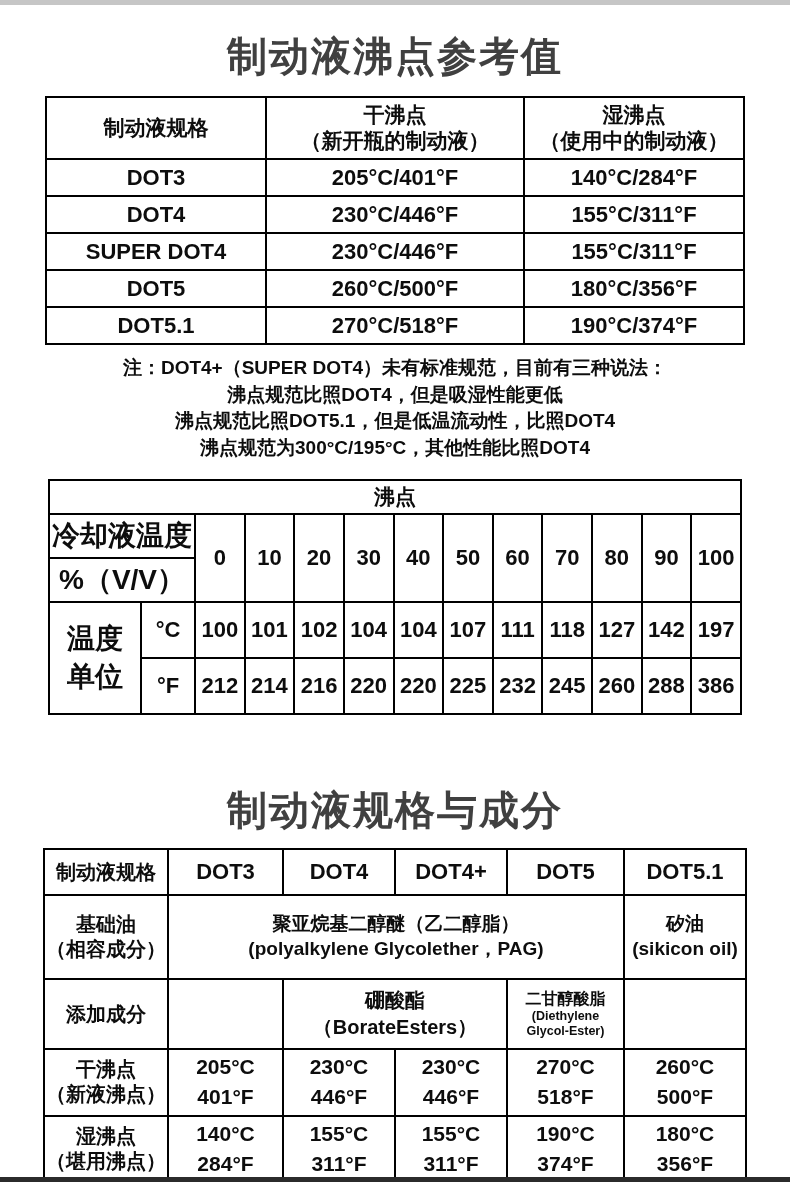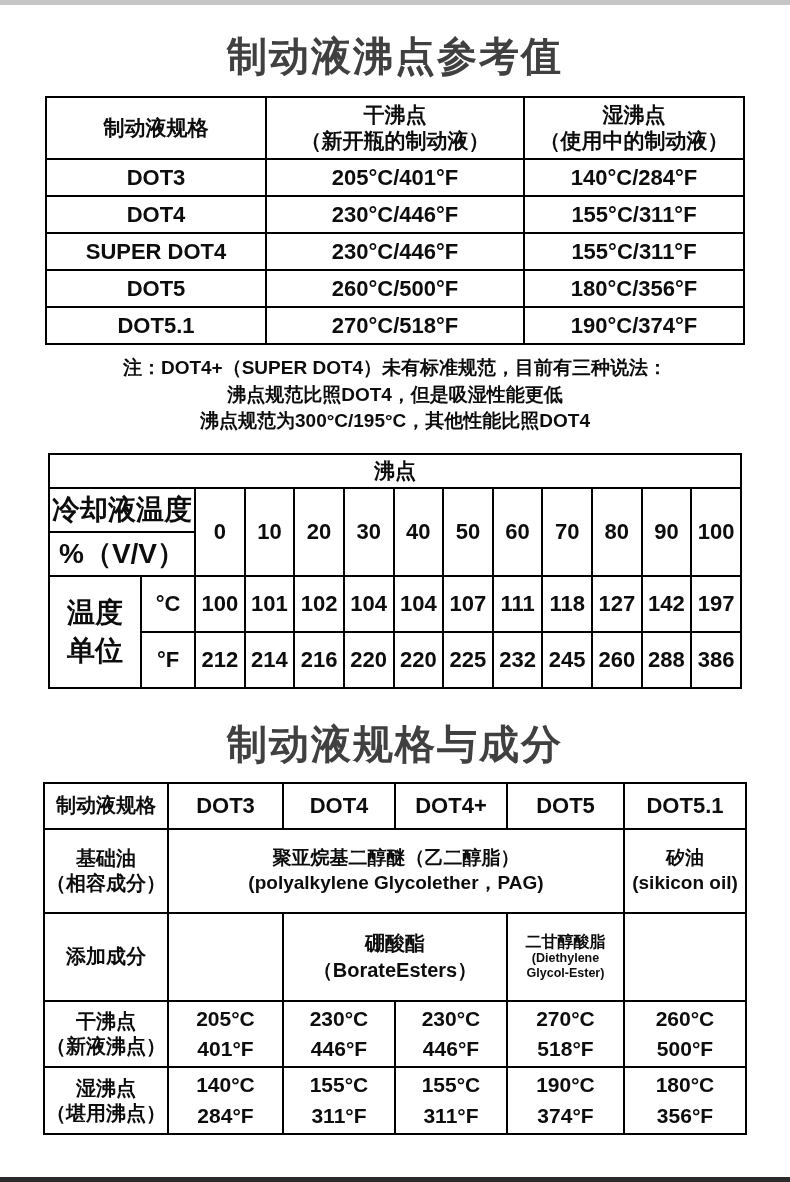--- a/index.html
+++ b/index.html
@@ -16,21 +16,21 @@
 
   .doc-title {
     text-align: center;
     font-size: 40px;
     font-weight: 900;
     letter-spacing: 2px;
     color: #404040;
   }
   .title-1 { margin-top: 24px; }
   .title-2 { margin-top: 32px; }
-  .title-3 { margin-top: 28px; }
+  .title-3 { margin-top: 68px; }
 
   table {
     border-collapse: collapse;
     table-layout: fixed;
     margin: 0 auto;
     text-align: center;
     font-weight: 600;
   }
   td, th {
     border: 2px solid #000;
@@ -54,21 +54,21 @@
   .coolant-table .r-boil { height: 26px; font-size: 21px; }
   .coolant-table .r-conc1 { height: 34px; }
   .coolant-table .r-conc2 { height: 34px; }
   .coolant-table .r-temp { height: 56px; }
   .coolant-table .lbl { font-size: 28px; }
 
   
   .comp-table { width: 702px; margin-top: 10px; font-size: 21px; }
   .comp-table .r-head { height: 46px; font-size: 22px; }
   .comp-table .r-base { height: 84px; }
-  .comp-table .r-add  { height: 88px; }
+  .comp-table .r-add  { height: 70px; }
   .comp-table .r-dry, .comp-table .r-wet { height: 66px; }
   .comp-table .lbl { font-size: 20px; line-height: 1.25; }
   .comp-table .pag-cell { font-size: 19px; line-height: 1.3; }
   .comp-table .silicone-cell { font-size: 19px; line-height: 1.3; }
   .comp-table .borate-cell { font-size: 20px; line-height: 1.35; }
   .comp-table .dieth-main { display: block; font-size: 16px; line-height: 1.2; }
   .comp-table .dieth-sub { display: block; font-size: 12.5px; line-height: 1.2; white-space: pre-line; }
   .comp-table .val { font-size: 21px; line-height: 1.45; }
 </style>
 </head>
@@ -117,20 +117,21 @@
       <td>DOT5.1</td>
       <td>270°C/518°F</td>
       <td>190°C/374°F</td>
     </tr>
   </tbody>
     </table>
 
   <div class="notes">
     <div>注：DOT4+（SUPER DOT4）未有标准规范，目前有三种说法：</div>
     <div>沸点规范比照DOT4，但是吸湿性能更低</div>
+    <div>沸点规范比照DOT5.1，但是低温流动性，比照DOT4</div>
     <div>沸点规范为300°C/195°C，其他性能比照DOT4</div>
   </div>
 </div>
 
 <div>
 
   <table class="coolant-table">
     <colgroup>
       <col style="width:92px">
         <col style="width:54px">

